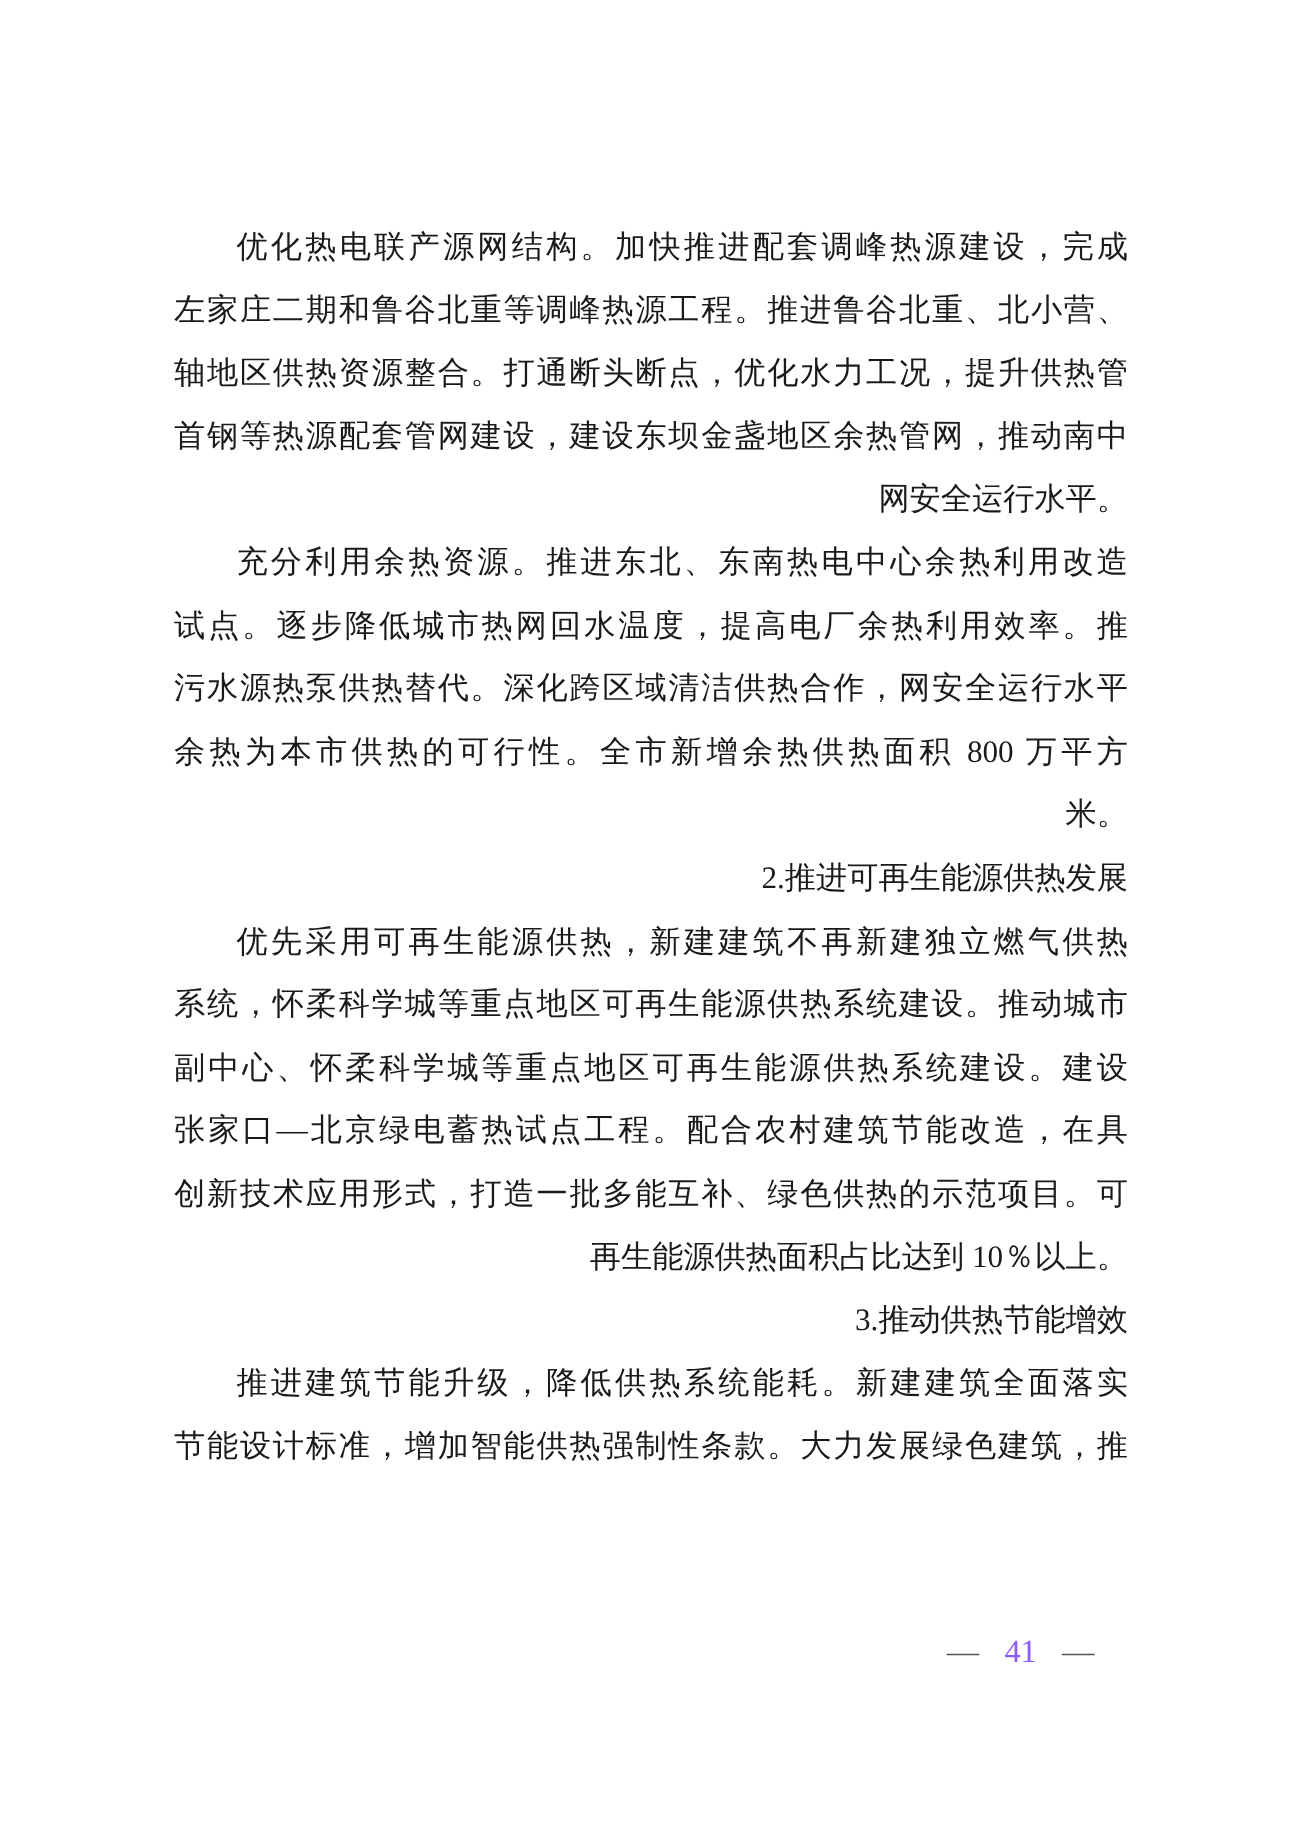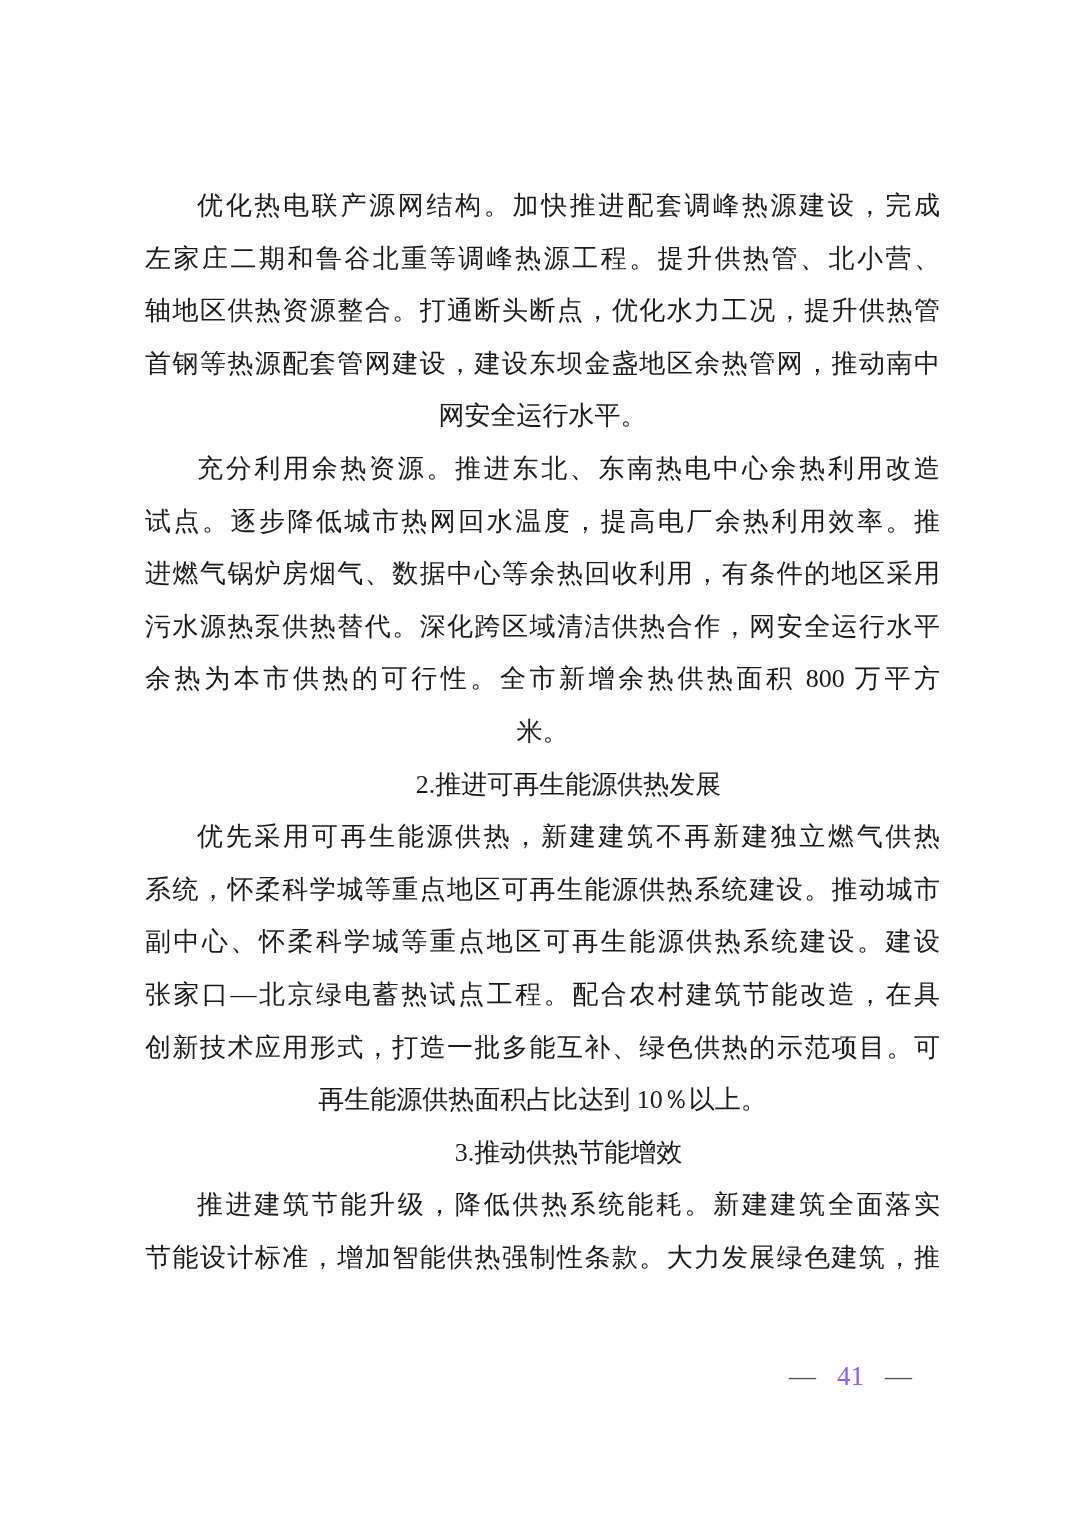--- a/index.html
+++ b/index.html
@@ -24,21 +24,21 @@
   }
   .para {
     margin: 0;
     padding: 0;
   }
   .line {
     font-size: 26px;
     line-height: 52.6px;
     height: 52.6px;
     white-space: nowrap;
-    text-align: center;
+    text-align: right;
   }
   .line.justify {
     text-align: justify;
     text-align-last: justify;
     white-space: normal;
   }
   .line.indent {
     text-indent: 2em;
   }
   .footer {
@@ -59,29 +59,28 @@
     color: #8b5cf6;
   }
 </style>
 </head>
 <body>
 
 <div class="page">
   <main class="content" id="doc-content">
       <div class="para">
         <div class="line indent justify">优化热电联产源网结构。加快推进配套调峰热源建设，完成</div>
-        <div class="line justify">左家庄二期和鲁谷北重等调峰热源工程。提升供热管、北小营、</div>
+        <div class="line justify">左家庄二期和鲁谷北重等调峰热源工程。推进鲁谷北重、北小营、</div>
         <div class="line justify">轴地区供热资源整合。打通断头断点，优化水力工况，提升供热管</div>
         <div class="line justify">首钢等热源配套管网建设，建设东坝金盏地区余热管网，推动南中</div>
         <div class="line">网安全运行水平。</div>
       </div>
       <div class="para">
         <div class="line indent justify">充分利用余热资源。推进东北、东南热电中心余热利用改造</div>
         <div class="line justify">试点。逐步降低城市热网回水温度，提高电厂余热利用效率。推</div>
-        <div class="line justify">进燃气锅炉房烟气、数据中心等余热回收利用，有条件的地区采用</div>
         <div class="line justify">污水源热泵供热替代。深化跨区域清洁供热合作，网安全运行水平</div>
         <div class="line justify">余热为本市供热的可行性。全市新增余热供热面积 800 万平方</div>
         <div class="line">米。</div>
       </div>
       <div class="para">
         <div class="line indent">2.推进可再生能源供热发展</div>
       </div>
       <div class="para">
         <div class="line indent justify">优先采用可再生能源供热，新建建筑不再新建独立燃气供热</div>
         <div class="line justify">系统，怀柔科学城等重点地区可再生能源供热系统建设。推动城市</div>

